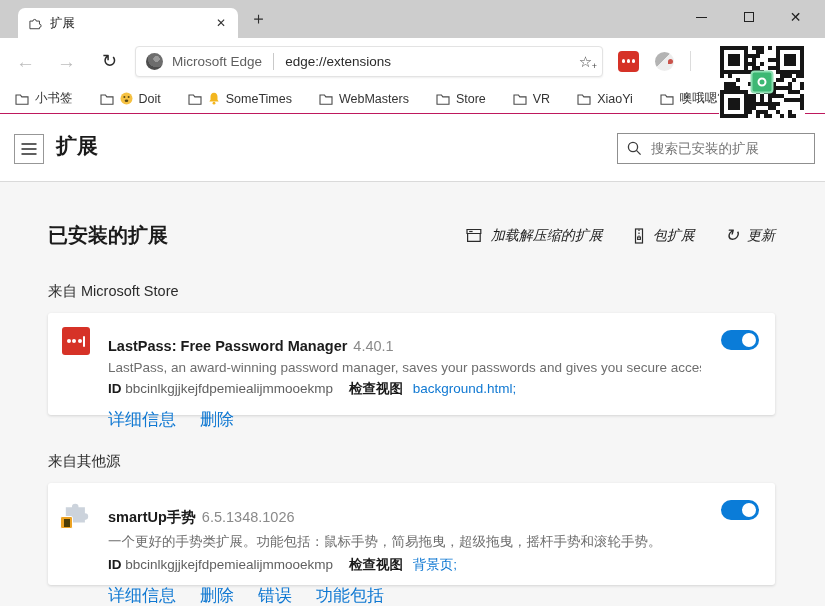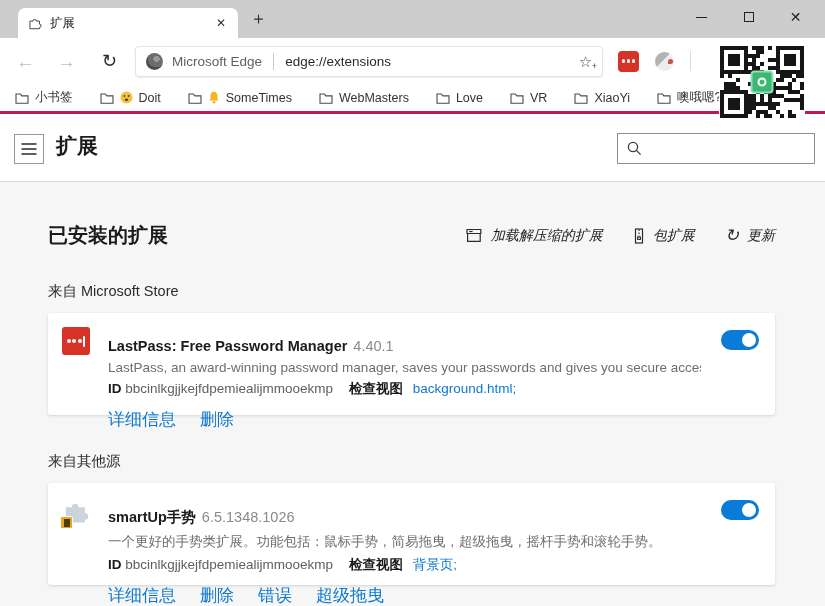--- a/index.html
+++ b/index.html
@@ -37,21 +37,21 @@
                  display:flex; align-items:center; justify-content:center; gap:1.5px; flex:none; }
   .tb-lastpass i { width:3.5px; height:3.5px; background:#fff; border-radius:50%; display:block; }
   .tb-smartup { width:19px; height:19px; border-radius:50%; margin-left:16px; flex:none; position:relative;
                 background:linear-gradient(135deg,#b3b3b3 44%,#ededed 44%); }
   .tb-smartup::after { content:""; position:absolute; right:1px; top:7px; width:5px; height:5px;
                        background:#c9524a; border-radius:50% 50% 50% 0; }
   .tb-div { width:0; height:20px; border-left:1px solid #dcdcdc; margin-left:16px; }
 
   
   .bookmarksbar { height:30px; background:#fff; display:flex; align-items:center; padding-left:15px;
-                  gap:27px; border-bottom:3px solid #be185d; }
+                  gap:27px; border-bottom:1px solid #be185d; }
   .bm { display:flex; align-items:center; gap:6px; font-size:12.5px; color:#333; white-space:nowrap; }
 
   
   .pageheader { position:relative; height:68px; background:#fff; border-bottom:1px solid #dadada; }
   .hamburger { position:absolute; left:14px; top:20px; width:30px; height:30px; border:1px solid #979797;
                display:flex; align-items:center; justify-content:center; background:#fff; }
   .pg-title { position:absolute; left:56px; top:18px; font-size:21px; font-weight:700; color:#1b1b1b; }
   .searchbox { position:absolute; right:10px; top:19px; width:198px; height:31px; border:1px solid #8f8f8f;
                background:#fff; display:flex; align-items:center; padding:0 9px; gap:9px; }
   .searchbox input { border:none; outline:none; width:100%; font-size:13.5px; color:#333;
@@ -198,21 +198,21 @@
           </svg>
         </span>
       <span>WebMasters</span>
     </div>
     <div class="bm">
       <span>
           <svg width="14" height="12" viewBox="0 0 14 12">
             <path d="M1 2 h4.4 l1.4 1.9 H13 v7.3 H1 z" fill="none" stroke="#4a4a4a" stroke-width="1.1"></path>
           </svg>
         </span>
-      <span>Love</span>
+      <span>Store</span>
     </div>
     <div class="bm">
       <span>
           <svg width="14" height="12" viewBox="0 0 14 12">
             <path d="M1 2 h4.4 l1.4 1.9 H13 v7.3 H1 z" fill="none" stroke="#4a4a4a" stroke-width="1.1"></path>
           </svg>
         </span>
       <span>VR</span>
     </div>
     <div class="bm">
@@ -248,20 +248,21 @@
         </svg>
     </div>
     <div class="pg-title">扩展</div>
     <div class="searchbox">
       <span>
           <svg width="15" height="15" viewBox="0 0 15 15">
             <circle cx="6" cy="6" r="4.6" fill="none" stroke="#3c3c3c" stroke-width="1.3"></circle>
             <path d="M9.4 9.4 L13.6 13.6" stroke="#3c3c3c" stroke-width="1.3"></path>
           </svg>
         </span>
+      <input type="text" placeholder="搜索已安装的扩展" style="">
     </div>
   </div>
 
   <div class="content">
     <div class="headrow">
       <div class="main-heading">已安装的扩展</div>
       <div class="actions">
         <div class="action">
           <span>
               <svg width="17" height="15" viewBox="0 0 17 15">
@@ -344,21 +345,21 @@
         <div class="card-idrow">
           <span class="idlabel">ID</span>
           <span>bbcinlkgjjkejfdpemiealijmmooekmp</span>
           <span class="inspect-label">检查视图</span>
           <a class="bluelink" href="#">背景页;</a>
         </div>
         <div class="card-links">
           <a class="bluelink" href="#">详细信息</a>
           <a class="bluelink" href="#">删除</a>
           <a class="bluelink" href="#">错误</a>
-          <a class="bluelink" href="#">超级拖曳</a>
+          <a class="bluelink" href="#">功能包括</a>
         </div>
       </div>
       <div class="card-right">
         <div class="toggle">
             <span class="knob"></span>
           </div>
       </div>
     </div>
   </div>
 

